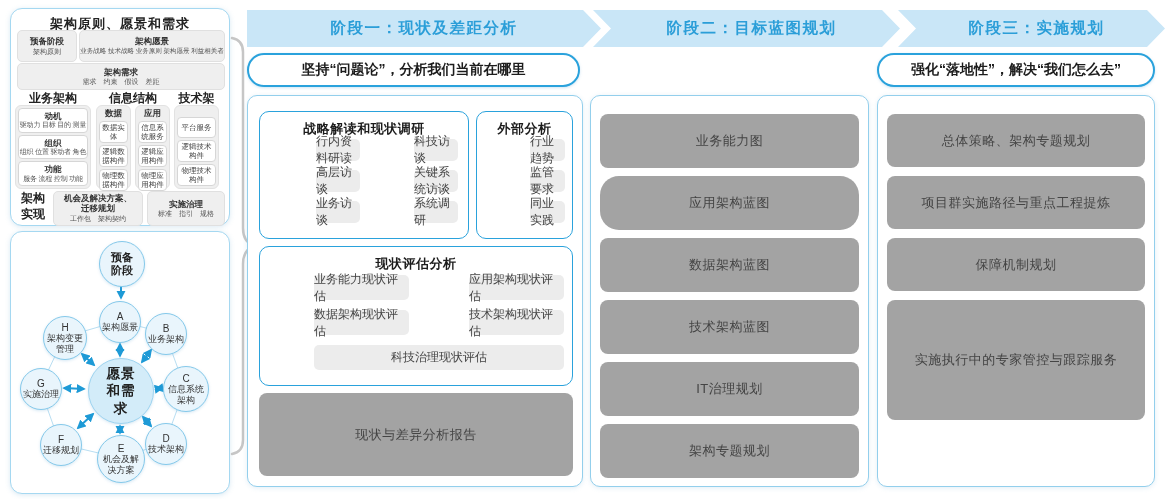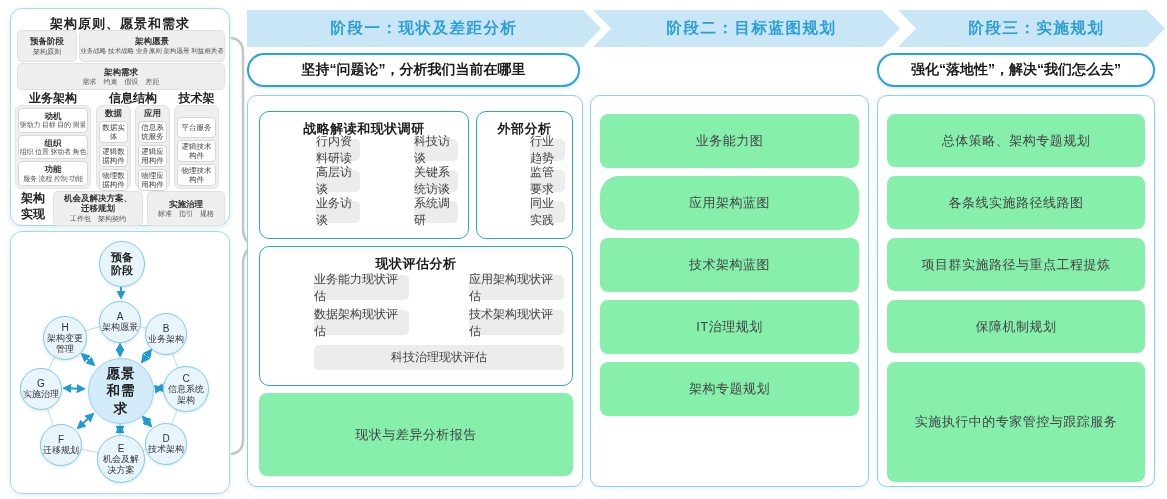--- a/index.html
+++ b/index.html
@@ -58,21 +58,21 @@
   .bluebox{position:absolute;background:#fff;border:1.5px solid #2aa2dc;border-radius:10px;
     box-sizing:border-box;}
   .bluebox .btitle{text-align:center;font-weight:bold;font-size:13px;color:#1c1c1c;
     padding-top:8px;height:24px;box-sizing:border-box;letter-spacing:.5px;}
   .pillgrid{display:grid;grid-template-columns:1fr 1fr;gap:9px 8px;margin:3px 10px 0;}
   .pillcol{display:flex;flex-direction:column;gap:9px;margin:3px 7px 0;}
   .pill{background:#ececec;border-radius:5px;height:22px;display:flex;align-items:center;
     justify-content:center;font-size:12px;color:#444;margin-left:46px;}
   .pill-lg{height:25px;}
   .span2{grid-column:1 / 3;}
-  .graybig{position:absolute;background:#86efac;border-radius:8px;display:flex;
+  .graybig{position:absolute;background:#a3a3a3;border-radius:8px;display:flex;
     align-items:center;justify-content:center;font-size:13px;color:#444;text-align:center;
     letter-spacing:.5px;}
   .stack{position:absolute;inset:0;display:flex;flex-direction:column;padding:18px 9px 0;gap:8px;}
   .stack .graybig{position:static;flex:none;}
 </style>
 </head>
 <body>
 
 <div class="stage">
 
@@ -258,29 +258,29 @@
 
     <div class="graybig" style="left:11px;top:297px;width:314px;height:83px;">
       <span>现状与差异分析报告</span>
     </div>
   </div>
 
   <div class="content" style="left:590px;width:279px;">
     <div class="stack">
       <div class="graybig" style="height:54px;">业务能力图</div>
       <div class="graybig" style="height:54px;border-radius:19px;">应用架构蓝图</div>
+      <div class="graybig" style="height:54px;">数据架构蓝图</div>
       <div class="graybig" style="height:54px;">技术架构蓝图</div>
       <div class="graybig" style="height:54px;">IT治理规划</div>
       <div class="graybig" style="height:54px;">架构专题规划</div>
     </div>
   </div>
 
   <div class="content" style="left:877px;width:278px;">
     <div class="stack" style="gap:9px;">
       <div class="graybig" style="height:53px;">总体策略、架构专题规划</div>
-      <div class="graybig" style="height:53px;">各条线实施路径线路图</div>
       <div class="graybig" style="height:53px;">项目群实施路径与重点工程提炼</div>
       <div class="graybig" style="height:53px;">保障机制规划</div>
       <div class="graybig" style="height:120px;">实施执行中的专家管控与跟踪服务</div>
     </div>
   </div>
 
 </div>
 
 </body></html>

